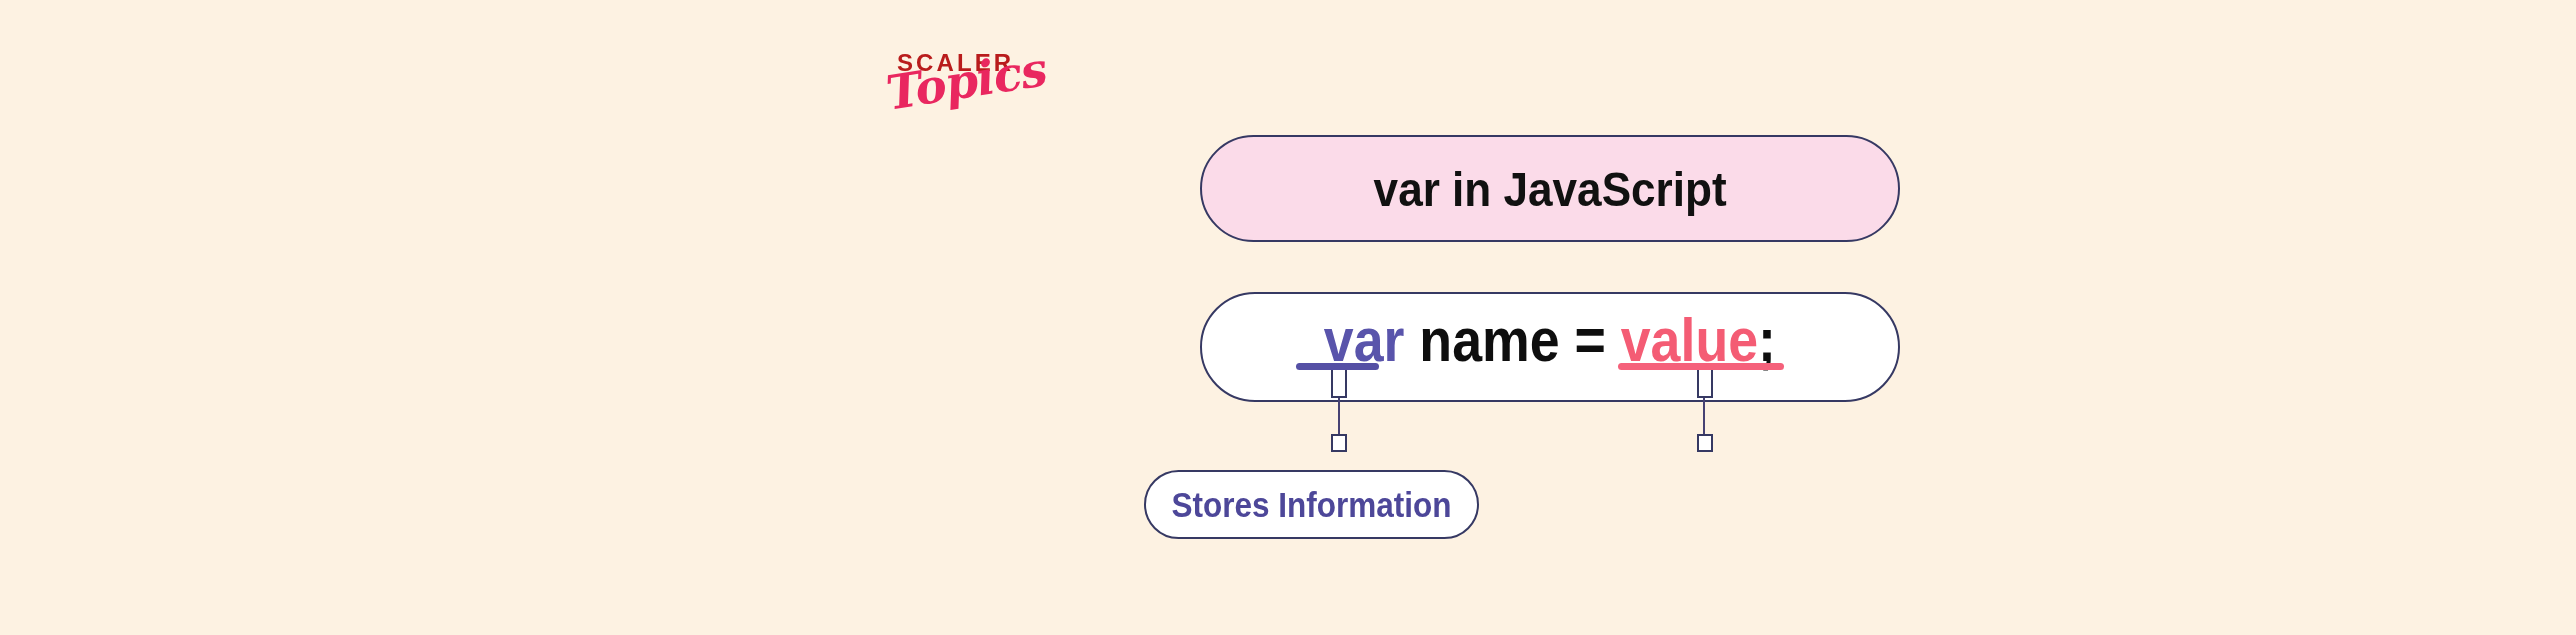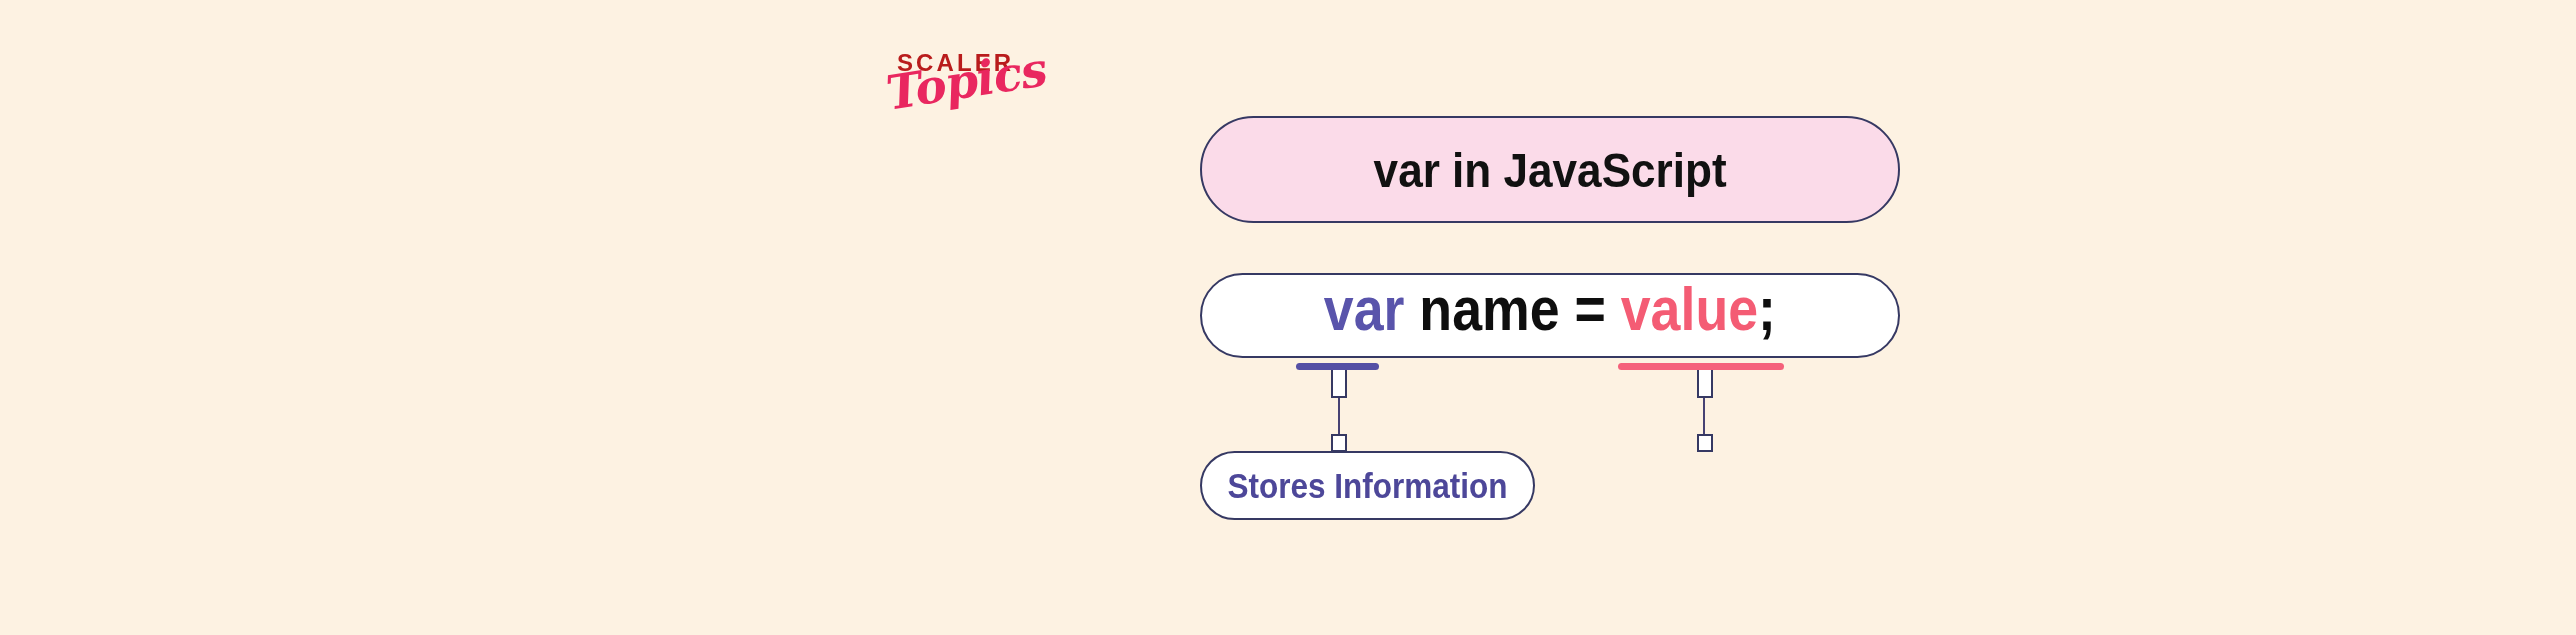--- a/index.html
+++ b/index.html
@@ -8,25 +8,25 @@
 
   
   .logo-brand{position:absolute;left:897px;top:49px;font-size:24px;font-weight:bold;
     letter-spacing:3.1px;color:#b91c1c;}
   .logo-script{position:absolute;left:887px;top:66px;font-size:47px;font-weight:bold;
     font-style:italic;font-family:"DejaVu Serif", serif;color:#e9275f;
     transform:rotate(-9deg);transform-origin:left center;letter-spacing:-1px;}
 
   
   .pill{position:absolute;box-sizing:border-box;display:flex;align-items:center;
-    justify-content:center;z-index:1;}
+    justify-content:center;z-index:1;margin-top:19px;}
   .title-pill{left:1200px;top:116px;width:700px;height:107px;border-radius:54px;
     background:#fbdbe9;border:2.6px solid #363963;}
   .title-text{font-size:49px;font-weight:bold;color:#111111;transform:scaleX(0.9);white-space:pre;}
-  .syntax-pill{left:1200px;top:273px;width:700px;height:85px;border-radius:56px;
+  .syntax-pill{left:1200px;top:273px;width:700px;height:110px;border-radius:56px;
     background:#ffffff;border:2.6px solid #363963;}
   .syntax-text{font-size:61px;font-weight:bold;color:#0e0e0e;transform:scaleX(0.88);
     white-space:pre;margin-top:-13.4px;}
   .kw{color:#5954ab;}
   .val{color:#f45c74;}
 
   
   .bar{position:absolute;height:7.2px;border-radius:3.6px;z-index:3;}
   .bar-var{left:1296px;top:363px;width:83px;background:#5550a5;}
   .bar-value{left:1618px;top:363px;width:166px;background:#f5617b;}
@@ -36,21 +36,21 @@
     box-sizing:border-box;z-index:2;}
   .plug-top{width:16px;height:32px;top:366px;}
   .plug-bottom{width:16px;height:17.5px;top:434px;}
   .cline{position:absolute;width:2.1px;height:39px;top:397px;background:#474273;z-index:1;}
   .cl-left{left:1331px;}  .ln-left{left:1338px;}
   .cl-right{left:1697px;} .ln-right{left:1703px;}
 
   
   .anno-pill{background:#ffffff;border:2.1px solid #363963;top:451px;height:69px;
     border-radius:35px;}
-  .anno-left{left:1200px;width:335px;}
+  .anno-left{left:1144px;width:335px;}
   .anno-right{left:1573px;width:327px;}
   .anno-text{font-size:35px;font-weight:bold;color:#4d4799;transform:scaleX(0.9);white-space:pre;}
 </style>
 </head>
 <body>
 
 <div class="stage">
 
   <div class="logo-brand">SCALER</div>
   <div class="logo-script">Topics</div>

